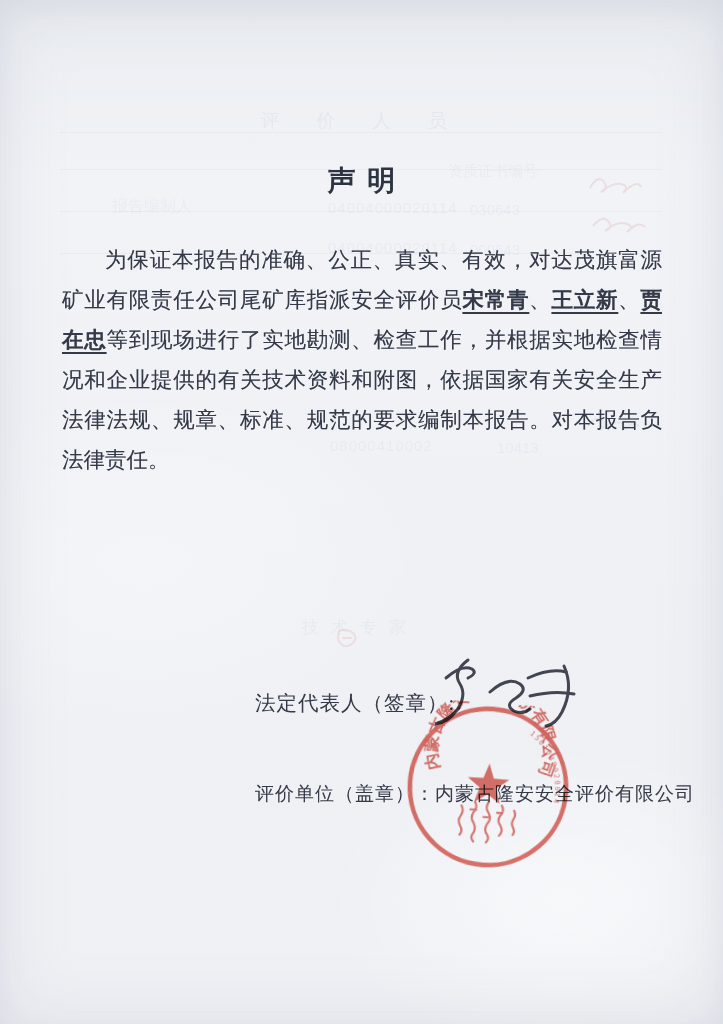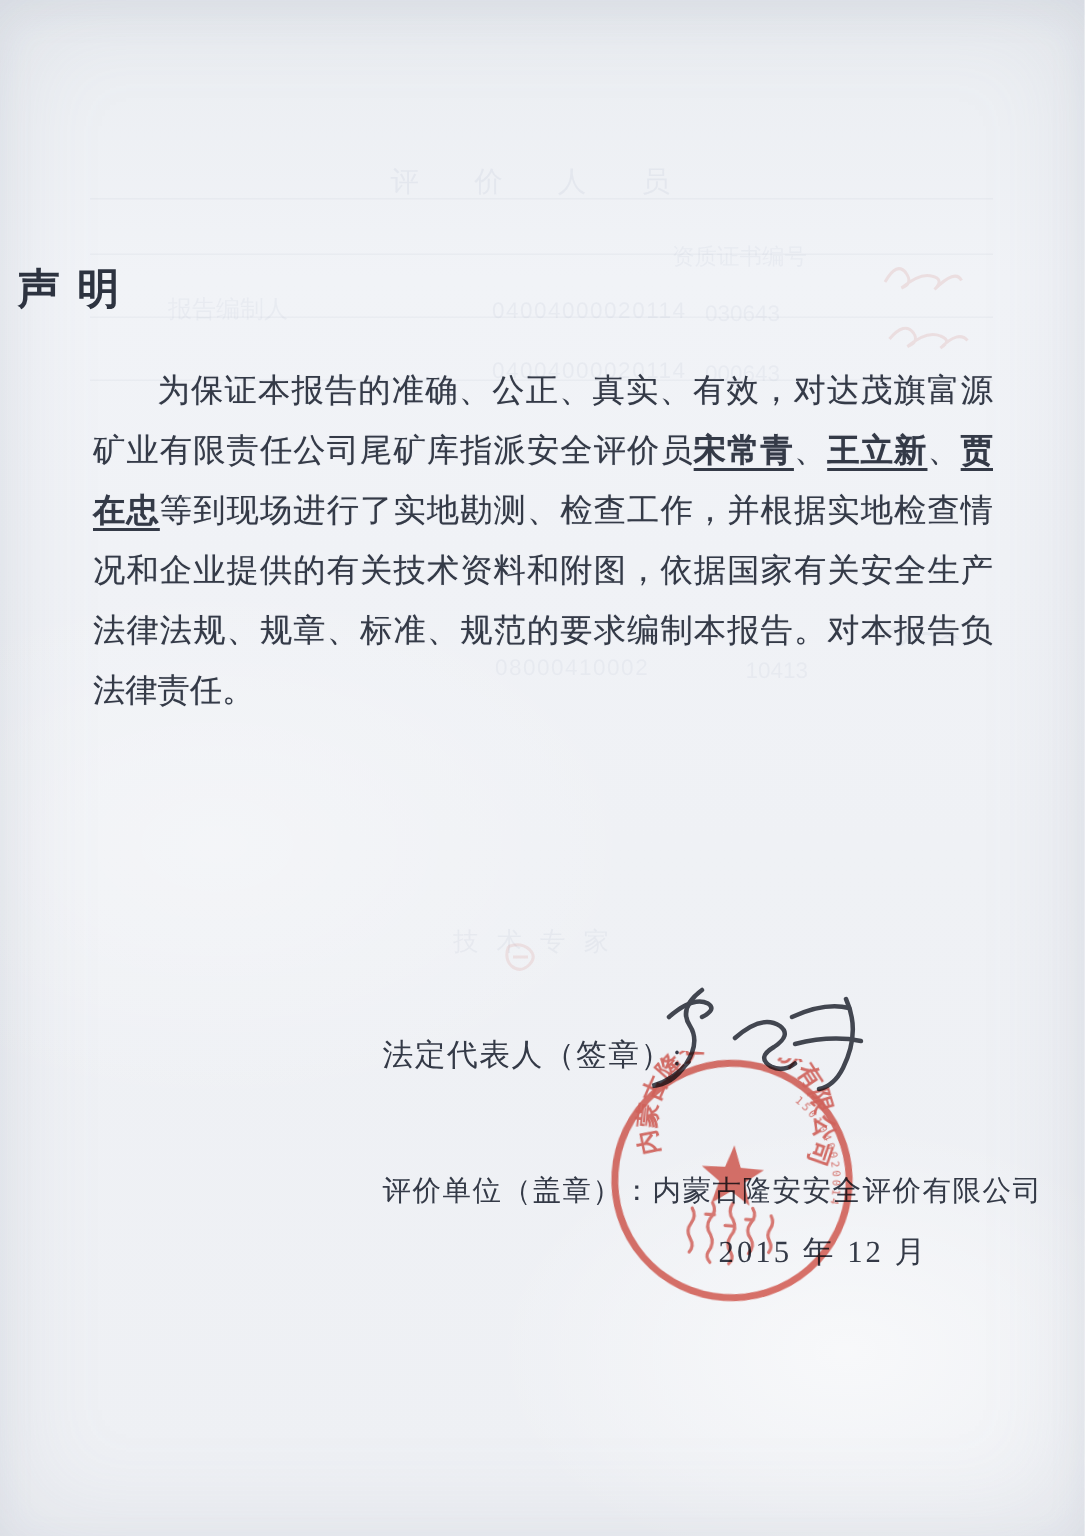--- a/index.html
+++ b/index.html
@@ -12,24 +12,23 @@
     position:absolute;inset:0;
     background:
       radial-gradient(340px 220px at 78% 88%, rgba(255,255,255,.55), rgba(255,255,255,0) 70%),
       radial-gradient(420px 260px at 20% 55%, rgba(255,255,255,.30), rgba(255,255,255,0) 70%),
       linear-gradient(180deg,#eaedf1 0%,#f1f3f7 18%,#eff1f5 55%,#eef0f4 100%);
     box-shadow:inset 0 0 70px rgba(140,150,170,.16), inset 0 8px 24px rgba(150,158,175,.10);
   }
 
   
   .doc-title{
-    position:absolute;top:162px;left:0;width:100%;text-align:left;
+    position:absolute;top:162px;left:0;width:100%;text-align:center;
     font-size:28px;font-weight:bold;letter-spacing:.42em;text-indent:.42em;
     color:#2d3340;
-    margin-top:12px;
   }
   .body-par{
     position:absolute;left:62px;top:240px;width:600px;
     font-size:21.5px;line-height:40px;color:#343a47;
     text-align:justify;text-indent:2em;
     text-shadow:0 0 .5px rgba(70,80,100,.45);
   }
   .name-hl{font-weight:bold;text-decoration:underline;text-underline-offset:5px;text-decoration-thickness:1.5px;}
   .closing{
     position:absolute;left:105px;top:487px;
@@ -110,21 +109,20 @@
 
   <div class="doc-title">声明</div>
 
   <div class="body-par"><span>为保证本报告的准确、公正、真实、有效，对达茂旗富源矿业有限责任公司尾矿库指派安全评价员</span><span class="name-hl">宋常青</span><span>、</span><span class="name-hl">王立新</span><span>、</span><span class="name-hl">贾在忠</span><span>等到现场进行了实地勘测、检查工作，并根据实地检查情况和企业提供的有关技术资料和附图，依据国家有关安全生产法律法规、规章、标准、规范的要求编制本报告。对本报告负法律责任。</span></div>
 
 
   <div class="legal-line">法定代表人（签章）:</div>
 
   <div class="unit-line"><span>评价单位（盖章）：</span><span>内蒙古隆安安全评价有限公司</span></div>
 
-  <div class="date-line">2015 年 12 月</div>
 
   <svg class="signature" viewBox="0 0 172 108">
     <g fill="none" stroke="#2b2f3a" stroke-width="3" stroke-linecap="round" opacity=".88">
       <path d="M22,34 q16,-14 26,-9 q6,4 -4,9"></path>
       <path d="M44,16 q-16,12 -8,24 q7,11 -3,26 q-9,13 -22,14 q14,-4 24,-16"></path>
       <path d="M66,48 q18,-16 30,-8 q8,6 -4,14 q-12,7 -2,13 q8,4 16,-2"></path>
       <path d="M104,34 q22,-10 38,-6"></path>
       <path d="M106,52 q24,-6 44,-2"></path>
       <path d="M140,22 q10,22 -2,46 q-6,12 -16,14"></path>
     </g>

